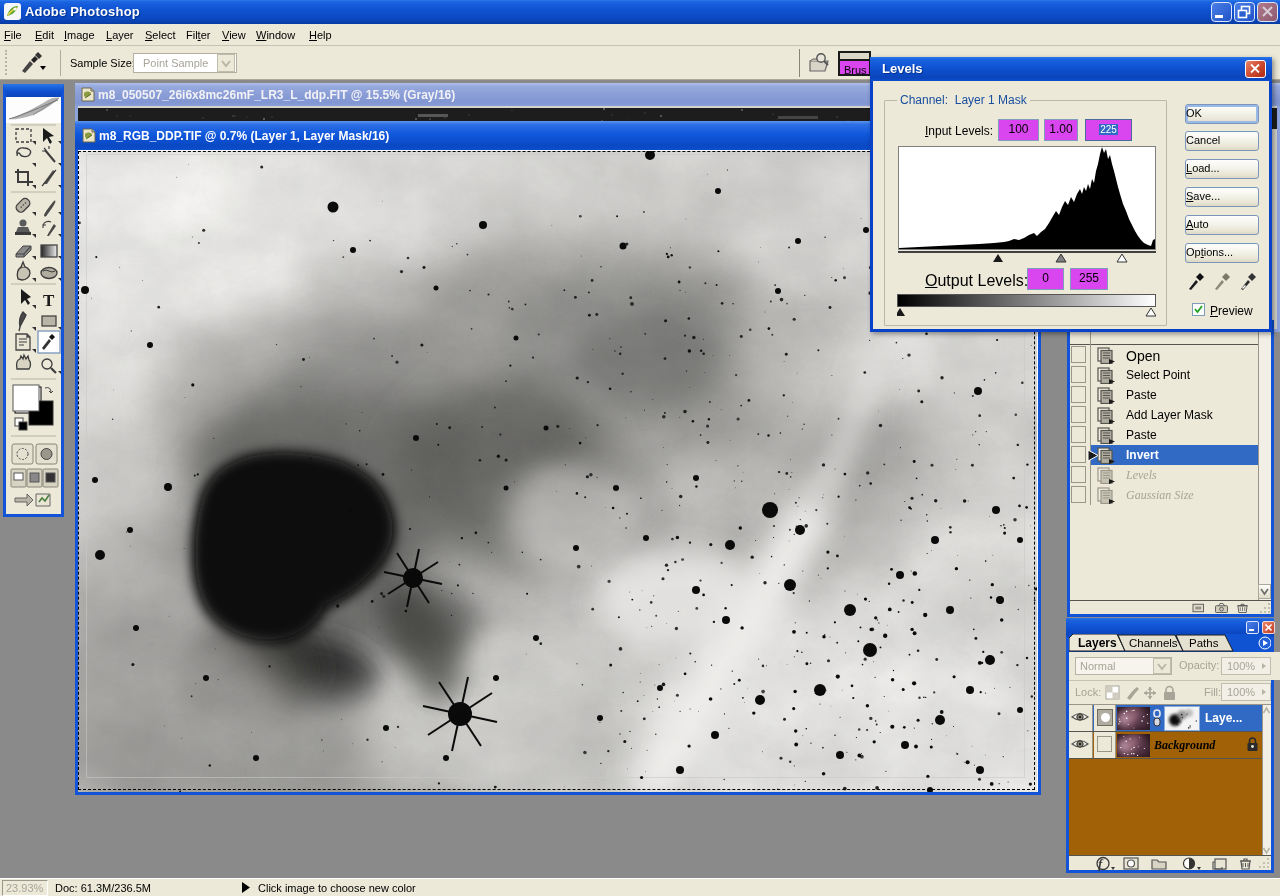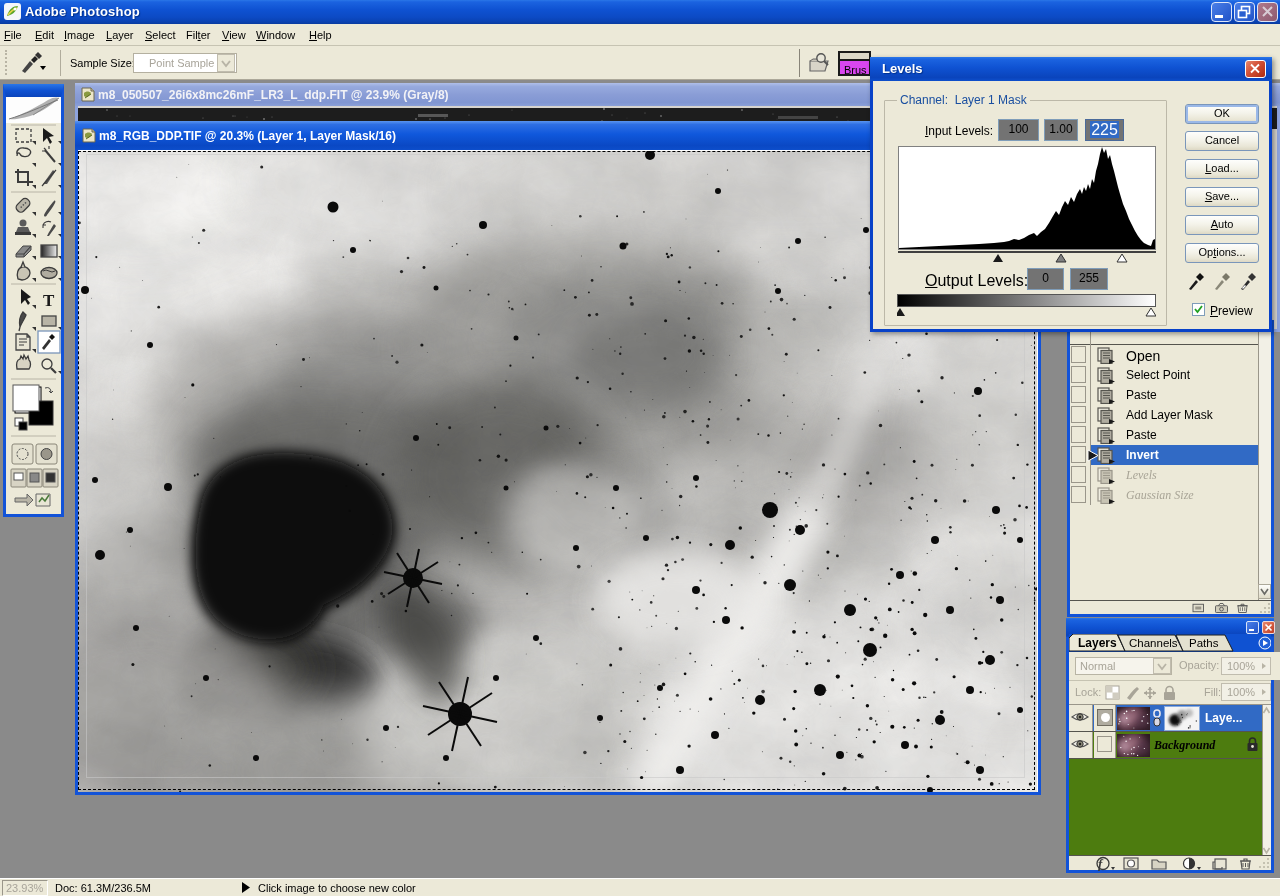--- a/index.html
+++ b/index.html
@@ -27,35 +27,35 @@
 
 #history{left:1067px;top:320px;width:207px;height:297px;background:#ece9d8;border:3px solid #1253d8}
 #layers{left:1066px;top:618px;width:208px;height:255px;background:#ece9d8;border:3px solid #1253d8}
 
 #levels{left:870px;top:57px;width:402px;height:275px;background:#ece9d8;border:3px solid #0842c8;box-shadow:2px 2px 5px rgba(0,0,0,.4);z-index:50}
 #levels .tb{position:absolute;left:-3px;top:-3px;width:402px;height:24px;background:linear-gradient(180deg,#2a77e8 0%,#1b63e0 10%,#0f52d2 45%,#0a44bc 85%,#0d4ecb 100%)}
 #levels .tb .t{position:absolute;left:12px;top:4px;color:#fff;font-weight:bold;font-size:13px;text-shadow:1px 1px 1px #01308c}
 
 #status{left:0;top:878px;width:1280px;height:18px;background:#ece9d8;border-top:1px solid #fff}
 
-.xpbtn{position:absolute;width:74px;height:20px;background:linear-gradient(180deg,#fefefc 0%,#f4f3ea 45%,#e9e6d6 80%,#ddd8c4 100%);border:1px solid #7a96ba;border-radius:3px;font-size:11px;text-align:center;line-height:16px;color:#000}
-.inbox{position:absolute;background:#737373;border:1px solid #7f9db9;font-size:11px;text-align:center;line-height:19px}
+.xpbtn{position:absolute;width:74px;height:20px;background:linear-gradient(180deg,#fefefc 0%,#f4f3ea 45%,#e9e6d6 80%,#ddd8c4 100%);border:1px solid #7a96ba;border-radius:3px;font-size:11px;text-align:left;line-height:16px;color:#000}
+.inbox{position:absolute;background:#d946ef;border:1px solid #7f9db9;font-size:11px;text-align:center;line-height:19px}
 </style></head>
 <body>
 <div class="abs" id="workspace"></div>
 
 <div class="abs" id="win1">
   <div class="tb">
       <svg style="position:absolute;left:6px;top:4px" width="15" height="15" viewBox="0 0 15 15">
         <path d="M1 1 L10 1 L13 4 L13 14 L1 14 Z" fill="#ece6c8" stroke="#6a6650" stroke-width="1"></path>
         <path d="M10 1 L10 4 L13 4" fill="#c8c29e" stroke="#6a6650" stroke-width="1"></path>
         <path d="M3 6 C5 4 8 4 10 6 C8 10 5 11 3 9 Z" fill="#8a9a40"></path>
         <path d="M4 11 l6 -4" stroke="#5a6a20" stroke-width="1"></path>
       </svg>
-      <span class="t">m8_050507_26i6x8mc26mF_LR3_L_ddp.FIT @ 23.9% (Gray/8)</span>
+      <span class="t">m8_050507_26i6x8mc26mF_LR3_L_ddp.FIT @ 15.5% (Gray/16)</span>
     </div>
   <div class="strip">
       <svg width="1199" height="18" style="position:absolute;left:0;top:0">
         <rect width="1199" height="18" fill="#1d1d1d"></rect>
         <circle cx="925" cy="8" r="0.73" fill="#fff" opacity="0.65"></circle>
         <circle cx="114" cy="16" r="0.68" fill="#fff" opacity="0.69"></circle>
         <circle cx="155" cy="8" r="0.49" fill="#fff" opacity="0.76"></circle>
         <circle cx="770" cy="13" r="0.52" fill="#fff" opacity="0.41"></circle>
         <circle cx="664" cy="2" r="0.71" fill="#fff" opacity="0.62"></circle>
         <circle cx="906" cy="6" r="0.79" fill="#fff" opacity="0.75"></circle>
@@ -100,21 +100,21 @@
 </div>
 
 <div class="abs" id="win2">
   <div class="tb">
       <svg style="position:absolute;left:7px;top:7px" width="15" height="15" viewBox="0 0 15 15">
         <path d="M1 1 L10 1 L13 4 L13 14 L1 14 Z" fill="#ece6c8" stroke="#6a6650" stroke-width="1"></path>
         <path d="M10 1 L10 4 L13 4" fill="#c8c29e" stroke="#6a6650" stroke-width="1"></path>
         <path d="M3 6 C5 4 8 4 10 6 C8 10 5 11 3 9 Z" fill="#8a9a40"></path>
         <path d="M4 11 l6 -4" stroke="#5a6a20" stroke-width="1"></path>
       </svg>
-      <span class="t">m8_RGB_DDP.TIF @ 20.3% (Layer 1, Layer Mask/16)</span>
+      <span class="t">m8_RGB_DDP.TIF @ 0.7% (Layer 1, Layer Mask/16)</span>
     </div>
   <div id="canvas">
       <svg width="959" height="641" style="position:absolute;left:0;top:0">
         <rect width="959" height="641" fill="#f3f2f0"></rect>
         <defs>
 <filter id="b30" x="-80%" y="-80%" width="260%" height="260%">
             <feGaussianBlur stdDeviation="30"></feGaussianBlur>
           </filter>
 <filter id="b20" x="-80%" y="-80%" width="260%" height="260%">
             <feGaussianBlur stdDeviation="20"></feGaussianBlur>
@@ -1103,21 +1103,21 @@
       <g transform="translate(58,0)">
           <rect x="1" y="8" width="11" height="8" rx="1" fill="#a8a498"></rect>
           <path d="M3 8 V6 a3.5 3.5 0 0 1 7 0 V8" fill="none" stroke="#a8a498" stroke-width="1.6"></path>
         </g>
     </svg>
     <span class="abs" style="left:135px;top:5px;color:#a8a498">Fill:</span>
     <div class="abs" style="left:152px;top:2px;width:50px;height:18px;background:#f2f0e6;border:1px solid #c0bcae;color:#a8a498;line-height:16px;padding-left:5px">100%&nbsp;&nbsp;<svg width="6" height="8">
           <path d="M1 1 L5 4 L1 7 Z" fill="#b8b4a6"></path>
         </svg></div>
   </div>
-  <div class="abs" style="left:0;top:83px;width:202px;height:151px;background:#4d7c0f;border-top:1px solid #9a968a">
+  <div class="abs" style="left:0;top:83px;width:202px;height:151px;background:#a16207;border-top:1px solid #9a968a">
     <div class="abs" style="left:0;top:0;width:193px;height:26px;background:#316ac5"></div>
     <div class="abs" style="left:0;top:0;width:24px;height:26px;background:#ece9d8;border-right:1px solid #9a968a"><svg width="22" height="24">
           <path d="M3 12 Q11 5 19 12 Q11 18 3 12 Z" fill="#f4f2ea" stroke="#555" stroke-width="1.2"></path>
           <circle cx="11" cy="12" r="3.2" fill="#8a8878" stroke="#333"></circle>
           <circle cx="11" cy="12" r="1.2" fill="#222"></circle>
         </svg></div>
     <div class="abs" style="left:25px;top:0;width:22px;height:26px;background:#ece9d8;border-right:1px solid #9a968a">
         <div style="position:absolute;left:3px;top:4px;width:16px;height:17px;background:#b0aca0;border:1px solid #706c60">
           <div style="position:absolute;left:3px;top:3px;width:9px;height:9px;border-radius:50%;background:#fff"></div>
         </div>
@@ -1276,21 +1276,21 @@
     <div style="position:absolute;right:6px;top:3px;width:21px;height:18px;border-radius:3px;border:1px solid #fff;background:linear-gradient(135deg,#e8886e 0%,#d4543a 40%,#b02a10 100%)"><svg width="19" height="16">
           <path d="M5 3.5 L13 11.5 M13 3.5 L5 11.5" stroke="#fff" stroke-width="1.8"></path>
         </svg></div>
   </div>
   <fieldset style="position:absolute;left:11px;top:33px;width:283px;height:233px;border:1px solid #bcb8a8;border-radius:1px">
     <legend style="margin-left:12px;padding:0 3px;color:#1a4fa0;font-size:12px">Channel:&nbsp; Layer 1 Mask</legend>
   </fieldset>
   <span class="abs" style="left:52px;top:64px;font-size:12px"><u>I</u>nput Levels:</span>
   <div class="inbox" style="left:125px;top:59px;width:41px;height:22px;font-size:12px">100</div>
   <div class="inbox" style="left:171px;top:59px;width:34px;height:22px;font-size:12px">1.00</div>
-  <div class="inbox" style="left:212px;top:59px;width:39px;height:22px;font-size:16px;border-color:#4a6a9a"><span style="background:#316ac5;color:#fff;padding:0 1px">225</span></div>
+  <div class="inbox" style="left:212px;top:59px;width:47px;height:22px;font-size:10px;border-color:#4a6a9a"><span style="background:#316ac5;color:#fff;padding:0 1px">225</span></div>
   <div class="abs" style="left:25px;top:86px;width:258px;height:104px;background:#fff;border:1px solid #808080">
     <svg width="256" height="102" style="position:absolute;left:0;top:0">
         <path d="M0,102 L0,101 L20,100 L40,99 L60,98 L80,97 L95,96 L105,95 L110,94 L115,92 L120,93 L125,91 L130,88 L135,86 L138,89 L142,85 L146,82 L150,76 L154,69 L157,64 L160,68 L163,60 L166,54 L169,58 L172,50 L175,55 L178,47 L181,42 L183,47 L185,40 L187,44 L189,37 L191,42 L193,32 L195,36 L197,24 L199,17 L201,7 L203,0 L205,6 L207,2 L209,12 L211,8 L213,17 L215,24 L217,32 L219,40 L221,47 L224,57 L227,64 L230,72 L233,78 L236,84 L239,89 L242,93 L245,96 L249,98 L252,99 L254,93 L256,92 L256,102 Z" fill="#000"></path>
       </svg>
   </div>
   <div class="abs" style="left:25px;top:191px;width:258px;height:2px;background:#404040"></div>
   <svg class="abs" style="left:25px;top:193px" width="258" height="10">
     <path d="M100 1 L105 9 L95 9 Z" fill="#1a1a1a"></path>
     <path d="M163 1 L168 9 L158 9 Z" fill="#808080" stroke="#333" stroke-width="1"></path>
     <path d="M224 1 L229 9 L219 9 Z" fill="#fff" stroke="#333" stroke-width="1"></path>
@@ -1363,21 +1363,21 @@
 <div class="abs" id="optbar">
   <div class="abs" style="left:5px;top:4px;width:2px;height:25px;border-left:2px dotted #b8b4a4"></div>
   <svg class="abs" style="left:18px;top:5px" width="30" height="24" viewBox="0 0 30 24">
       <path d="M4 20 L12 10 L15 13 L7 22 Z" fill="#444"></path>
       <path d="M13 9 L17 5 L20 8 L16 12 Z" fill="#222"></path>
       <path d="M17 4 L20 1 L24 5 L21 8 Z" fill="#333"></path>
       <path d="M25 16 l6 0 l-3 4 z" fill="#000" transform="translate(-3,-1)"></path>
     </svg>
   <div class="abs" style="left:60px;top:4px;width:1px;height:26px;background:#b0ac9c"></div>
   <span class="abs" style="left:70px;top:11px;color:#000">Sample Size:</span>
-  <div class="abs" style="left:133px;top:7px;width:104px;height:20px;background:#fff;border:1px solid #b4b0a0;color:#a8a49a;line-height:18px;padding-left:15px">Point Sample</div>
+  <div class="abs" style="left:133px;top:7px;width:104px;height:20px;background:#fff;border:1px solid #b4b0a0;color:#a8a49a;line-height:18px;padding-left:9px">Point Sample</div>
   <div class="abs" style="left:217px;top:8px;width:18px;height:18px;background:#ece9d8;border:1px solid #c0bcae"><svg width="16" height="16">
         <path d="M4 6 L8 11 L12 6" fill="none" stroke="#b8b4a6" stroke-width="2"></path>
       </svg></div>
   <div class="abs" style="left:799px;top:3px;width:1px;height:28px;background:#888478"></div>
   <svg class="abs" style="left:808px;top:6px" width="23" height="22" viewBox="0 0 23 22">
       <path d="M2 9 L2 19 L17 19 L20 9 Z" fill="#d8d4c8" stroke="#666" stroke-width="1.2"></path>
       <path d="M2 9 L5 7 L14 7 L14 9" fill="#c8c4b8" stroke="#666" stroke-width="1"></path>
       <circle cx="13" cy="6" r="4.2" fill="#e8e6da" stroke="#555" stroke-width="1.4"></circle>
       <path d="M16 9 L20 13" stroke="#555" stroke-width="2"></path>
     </svg>

